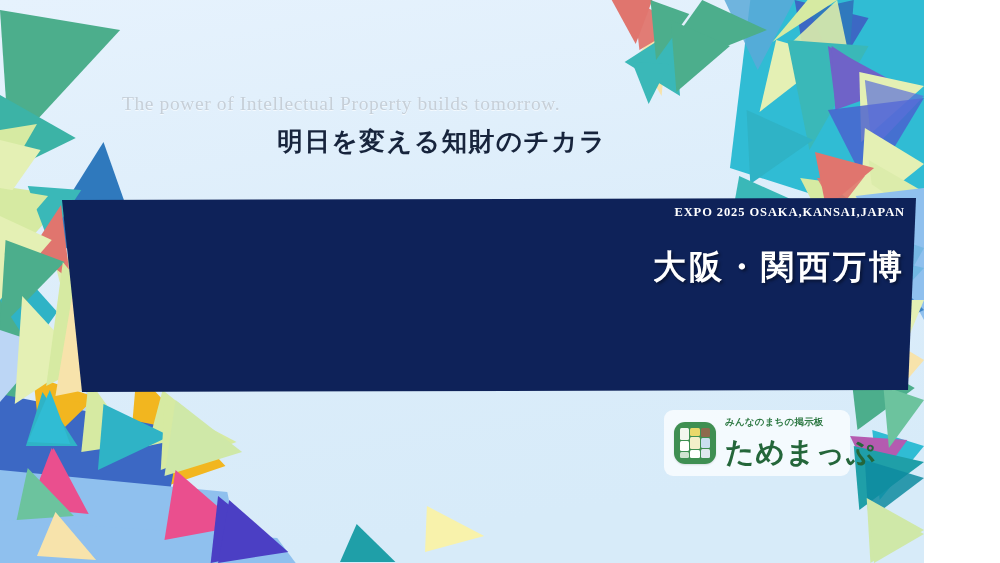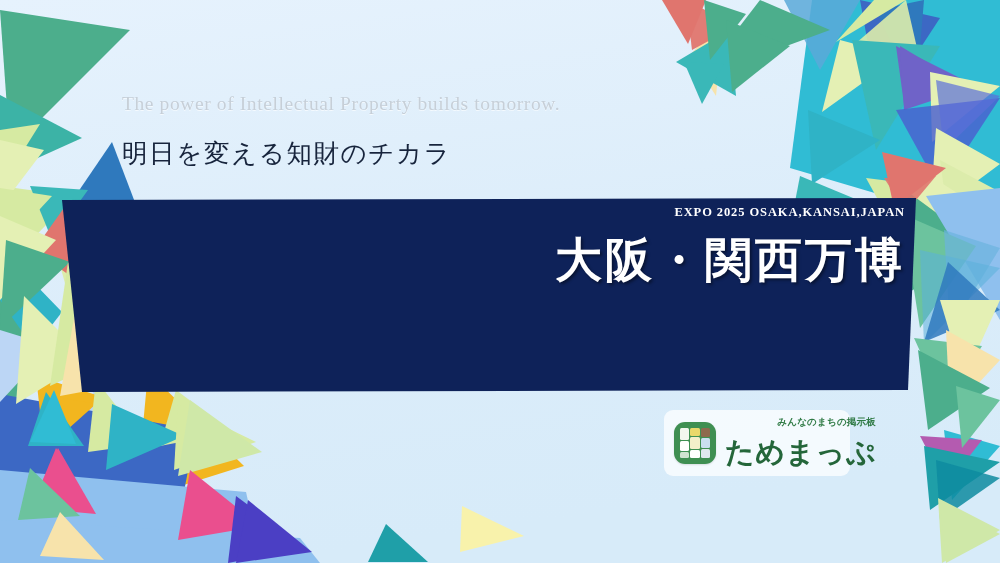--- a/index.html
+++ b/index.html
@@ -2,21 +2,21 @@
 <html><head>
 <meta charset="utf-8">
 <style>
   html, body {
     margin: 0;
     padding: 0;
     background: #ffffff;
   }
   #poster {
     position: relative;
-    width: 1000px;
+    width: 924px;
     height: 563px;
     overflow: hidden;
     background: linear-gradient(170deg, #e4f1fc 0%, #ddeef9 45%, #daedf9 100%);
     font-family: "Liberation Sans", sans-serif;
   }
   .layer {
     position: absolute;
     inset: 0;
     width: 100%;
     height: 100%;
@@ -34,27 +34,28 @@
     font-family: "Liberation Serif", "DejaVu Serif", serif;
     font-size: 19.5px;
     letter-spacing: 0.6px;
     color: #c6cfd8;
     white-space: nowrap;
     line-height: 1.25;
     text-shadow: 0 1px 0 rgba(255,255,255,0.65);
   }
   #tagline-ja {
     font-family: "DejaVu Serif", "Liberation Serif", serif;
-    font-weight: normal;
+    font-weight: bold;
     font-size: 25.5px;
     letter-spacing: 1.6px;
     color: #17243c;
     line-height: 1.35;
-    margin-top: 20px;
-    white-space: nowrap;
+    margin-top: 8px;
+    white-space: nowrap;
+    text-align: center;
   }
 
   
   #banner-shape {
     position: absolute;
     left: 0;
     top: 0;
     width: 1000px;
     height: 563px;
     pointer-events: none;
@@ -77,23 +78,23 @@
   }
   .banner-line {
     font-family: "DejaVu Serif", "Liberation Serif", serif;
     font-weight: bold;
     color: #ffffff;
     letter-spacing: 3px;
     white-space: nowrap;
     text-shadow: 2px 2px 3px rgba(0,0,0,0.42);
   }
   #banner-line-1 {
-    font-size: 47px;
+    font-size: 33px;
     line-height: 1.18;
-    margin-top: 12px;
+    margin-top: 28px;
     margin-left: 14px;
   }
   #banner-line-2 {
     font-size: 47px;
     line-height: 1.18;
     margin-top: 4px;
     margin-left: 6px;
   }
 
   
@@ -102,21 +103,20 @@
     left: 664px;
     top: 410px;
     width: 186px;
     height: 66px;
     background: rgba(255,255,255,0.72);
     border-radius: 9px;
     display: flex;
     align-items: center;
     padding-left: 10px;
     box-sizing: border-box;
-    text-align: right;
   }
   #logo-mark {
     width: 42px;
     height: 42px;
     flex: 0 0 42px;
     border-radius: 11px;
     background: #3f8f52;
     position: relative;
     box-shadow: 0 1px 2px rgba(0,0,0,0.12);
   }

